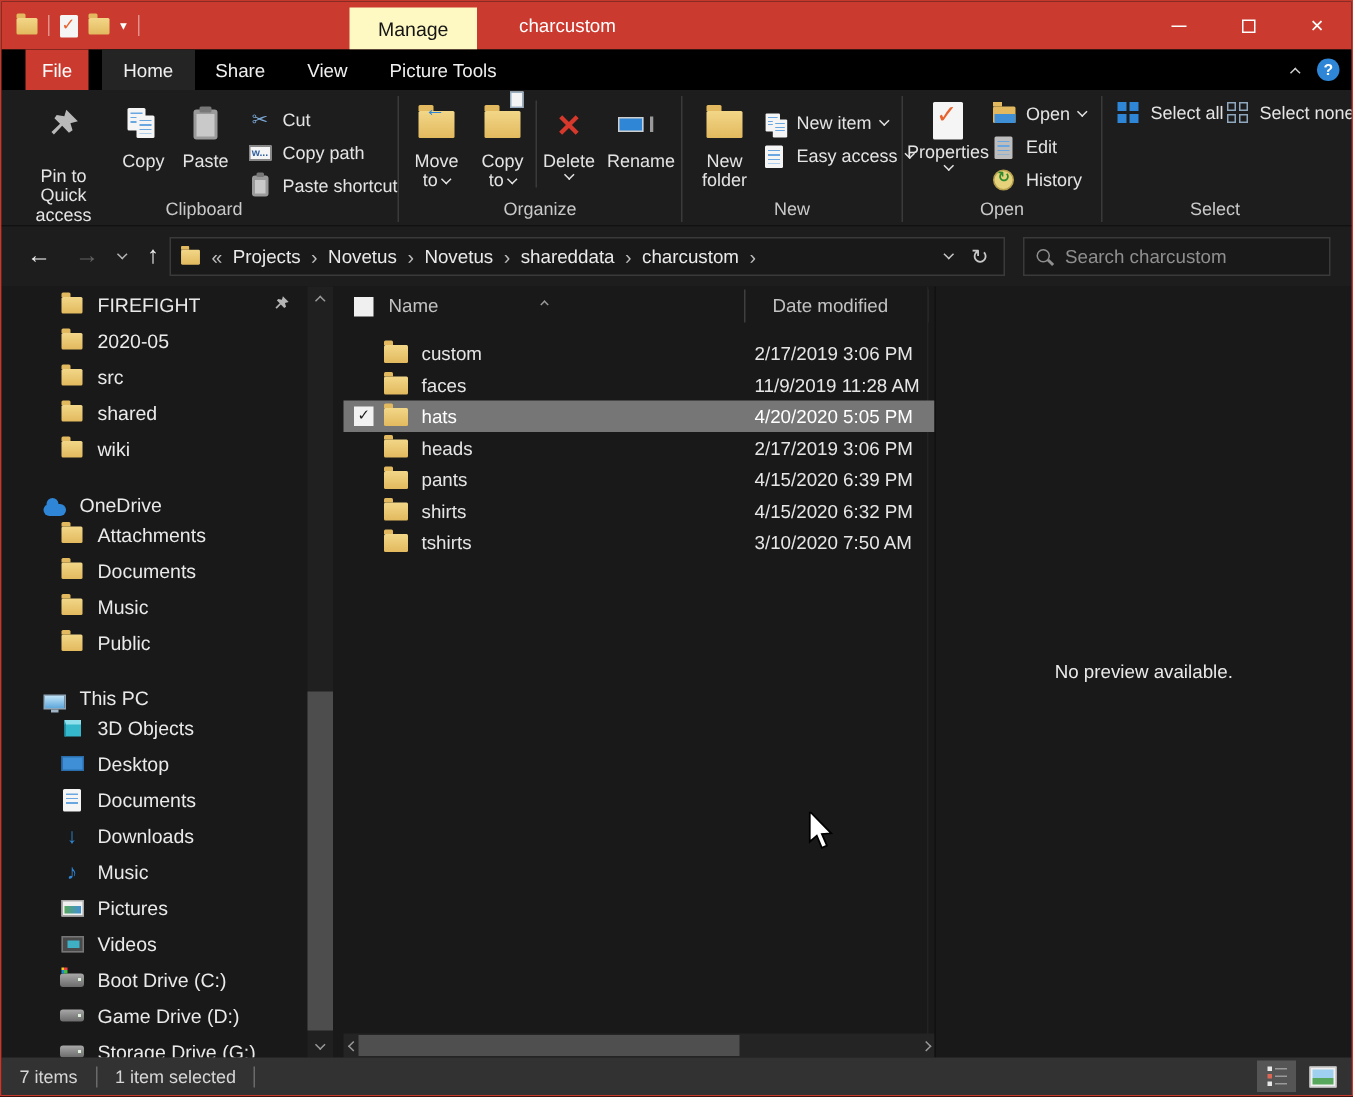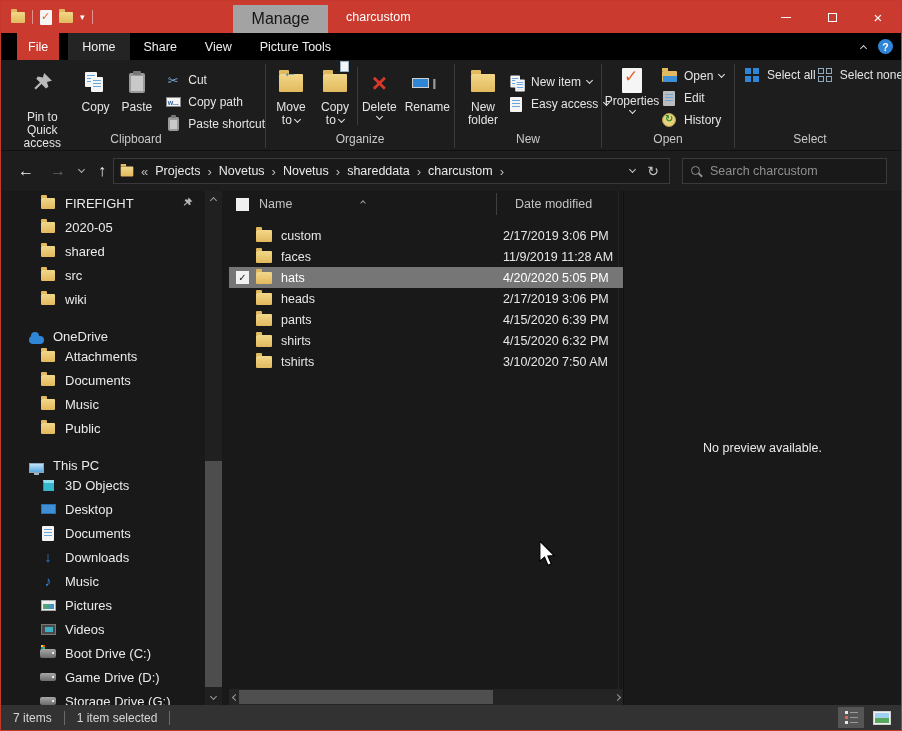--- a/index.html
+++ b/index.html
@@ -6,22 +6,22 @@
   html,body { background:#000; }
   body { font-family:"Liberation Sans","DejaVu Sans",sans-serif; }
 
   .window { position:relative; width:902px; height:731px; background:#1a1a1a;
             border:1px solid #c5382c; overflow:hidden; color:#e4e4e4; }
 
   
   .titlebar { position:absolute; top:0; left:0; right:0; height:32px; background:#cb3a2f; display:flex; align-items:center; }
   .qat { display:flex; align-items:center; gap:7px; padding-left:10px; }
   .qat-sep { width:1px; height:14px; background:rgba(255,255,255,.45); }
-  .manage-tab { position:absolute; left:232px; top:4px; width:95px; height:28px; background:#a3a3a3;
-                color:#151515; font-size:16px; display:flex; align-items:center; justify-content:center; }
+  .manage-tab { position:absolute; left:232px; top:4px; width:85px; height:28px; background:#fef9c3;
+                color:#151515; font-size:13px; display:flex; align-items:center; justify-content:center; }
   .win-title { position:absolute; left:345px; top:0; height:32px; display:flex; align-items:center;
                color:#fff; font-size:12.5px; }
   .win-controls { position:absolute; right:0; top:0; display:flex; }
   .wc { width:46px; height:32px; display:flex; align-items:center; justify-content:center; color:#fff; }
   .wc-min-glyph { width:10px; height:1px; background:#fff; }
   .wc-max-glyph { width:9px; height:9px; border:1px solid #fff; }
   .wc-close-glyph { font-size:15px; line-height:1; }
 
   
   .tabrow { position:absolute; top:32px; left:0; right:0; height:27px; background:#000; display:flex; align-items:stretch; font-size:12.5px; }
@@ -494,28 +494,28 @@
     <span class="side-icon">
             <span class="gl ic-folder"></span>
           </span>
     <span class="side-label">2020-05</span>
 
   </div>
         <div class="side-item lvl2">
     <span class="side-icon">
             <span class="gl ic-folder"></span>
           </span>
+    <span class="side-label">src</span>
+
+  </div>
+        <div class="side-item lvl2">
+    <span class="side-icon">
+            <span class="gl ic-folder"></span>
+          </span>
     <span class="side-label">shared</span>
-
-  </div>
-        <div class="side-item lvl2">
-    <span class="side-icon">
-            <span class="gl ic-folder"></span>
-          </span>
-    <span class="side-label">src</span>
 
   </div>
         <div class="side-item lvl2">
     <span class="side-icon">
             <span class="gl ic-folder"></span>
           </span>
     <span class="side-label">wiki</span>
 
   </div>
         <div class="side-item lvl1 gap">

